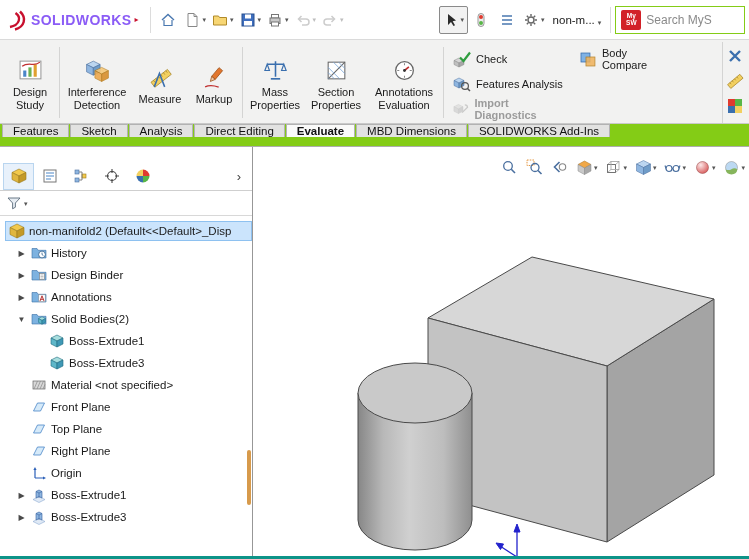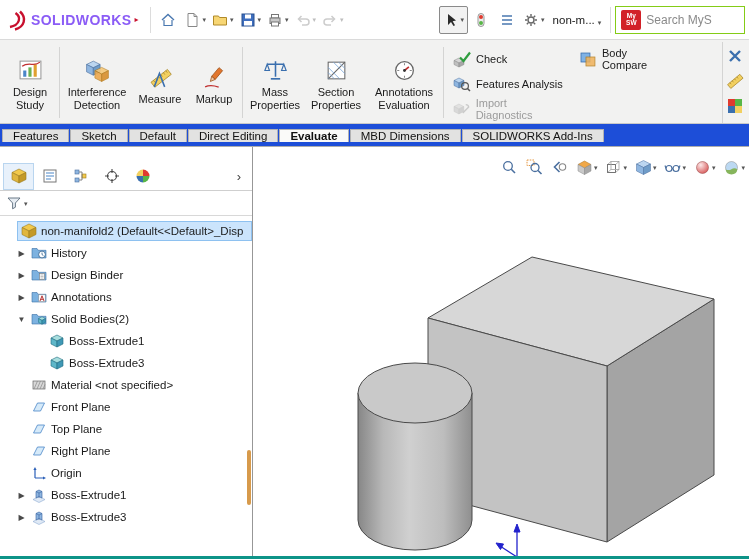--- a/index.html
+++ b/index.html
@@ -21,45 +21,45 @@
   .searchbox { display:flex; align-items:center; gap:5px; border:1px solid #84cc16; height:28px; padding:0 5px; overflow:hidden; flex:1; }
   .mysw { width:20px; height:20px; background:#d22128; color:#fff; font-size:6.5px; font-weight:bold; display:flex; flex-direction:column; align-items:center; justify-content:center; line-height:1.05; border-radius:2px; flex:none; }
   .searchtext { color:#8a8a8a; font-size:12px; }
 
   
   .ribbon { height:84px; background:#f2f2f1; border-bottom:1px solid #c9c9c9; display:flex; align-items:stretch; padding:2px 2px 0 4px; }
   .rbig { display:flex; flex-direction:column; align-items:center; padding-top:5px; gap:3px; text-align:center; line-height:1.15; font-size:11px;justify-content:center; }
   .rsep { width:1px; background:#d4d4d3; margin:5px 3px; flex:none; }
   .rcol { display:flex; flex-direction:column; padding:7px 4px 0 6px; gap:6px; width:122px; flex:none; }
   .rsmall { display:flex; align-items:center; gap:5px; height:19px; font-size:11px; }
-  .rsmall.grayed { color:#9b9b9b; }
+  .rsmall.grayed { color:#9b9b9b;font-weight:bold; }
   .rsmall.grayed svg { opacity:.45; }
   .bcol { display:flex; flex-direction:column; padding:7px 4px 0 10px; gap:6px; width:110px; flex:none; }
   .rstrip { margin-left:auto; display:flex; flex-direction:column; align-items:center; gap:7px; padding:5px 3px 0 3px; border-left:1px solid #d4d4d3; }
   .i24 { width:25px; height:25px; display:block; }
   .i18 { width:18px; height:18px; display:block; }
 
   
-  .tabbar { height:23px; background:#1d4ed8; display:flex; align-items:center; padding-left:2px; border-bottom:1px solid #adadad; }
+  .tabbar { height:23px; background:#84cc16; display:flex; align-items:flex-start; padding-left:2px; border-bottom:1px solid #adadad; }
   .tab { display:flex; align-items:center; padding:0 10px; font-size:11.5px; background:#e2e2e1; border:1px solid #b2b2b2; border-bottom:none; margin-right:1px; color:#111; }
   .tab.active { background:#fafaf9; font-weight:bold; }
 
   
   .main { display:flex; height:411px; background:#fff; position:relative; }
   .panel { width:253px; min-width:253px; background:#fff; border-right:1px solid #979797; display:flex; flex-direction:column; position:relative; padding-top:15px; }
   .paneltabs { height:29px; display:flex; align-items:center; border-bottom:1px solid #cfcfcf; padding:0 3px; }
   .ptab { width:31px; height:27px; display:flex; align-items:center; justify-content:center; }
   .ptab.active { background:#e8f1fb; border:1px solid #b9d5ef; }
   .pchevron { margin-left:auto; color:#444; font-size:13px; padding-right:8px; }
   .filterrow { height:25px; display:flex; align-items:center; padding:0 6px; border-bottom:1px solid #d8d8d8; gap:2px; }
   .tree { flex:1; padding-top:4px; font-size:11.5px; overflow:hidden; }
   .trow { height:22px; display:flex; align-items:center; gap:4px; padding-left:16px; }
   .trow .arr { width:11px; font-size:8px; color:#4a4a4a; text-align:center; flex:none; }
   .ticon { width:16px; height:16px; flex:none; }
-  .trow.root { padding-left:17px;text-align:right; }
+  .trow.root { padding-left:5px;text-align:right; }
   .rootsel { display:flex; align-items:center; gap:4px; flex:1; background:#cbe4fc; border:1px solid #8ec1f0; height:20px; padding:0 3px; margin-right:0; overflow:hidden; white-space:nowrap; }
   .trow.lvl2 { padding-left:49px; }
   .scrollthumb { position:absolute; right:1px; top:303px; width:4px; height:55px; background:#d79a4b; border-radius:2px; }
 
   
   .viewport { flex:1; position:relative; background:#fff; overflow:hidden; }
   .hud { position:absolute; top:12px; right:4px; display:flex; align-items:center; gap:8px; z-index:5; }
   .hudbtn { display:flex; align-items:center; gap:1px; }
   .i17 { width:17px; height:17px; display:block; }
   .modelsvg { position:absolute; left:0; top:0; width:496px; height:411px; }
@@ -297,21 +297,21 @@
 </div>
 
 <div class="tabbar">
   <div class="tab">
       <span>Features</span>
     </div>
   <div class="tab">
       <span>Sketch</span>
     </div>
   <div class="tab">
-      <span>Default</span>
+      <span>Analysis</span>
     </div>
   <div class="tab">
       <span>Direct Editing</span>
     </div>
   <div class="tab active">
       <span>Evaluate</span>
     </div>
   <div class="tab">
       <span>MBD Dimensions</span>
     </div>

